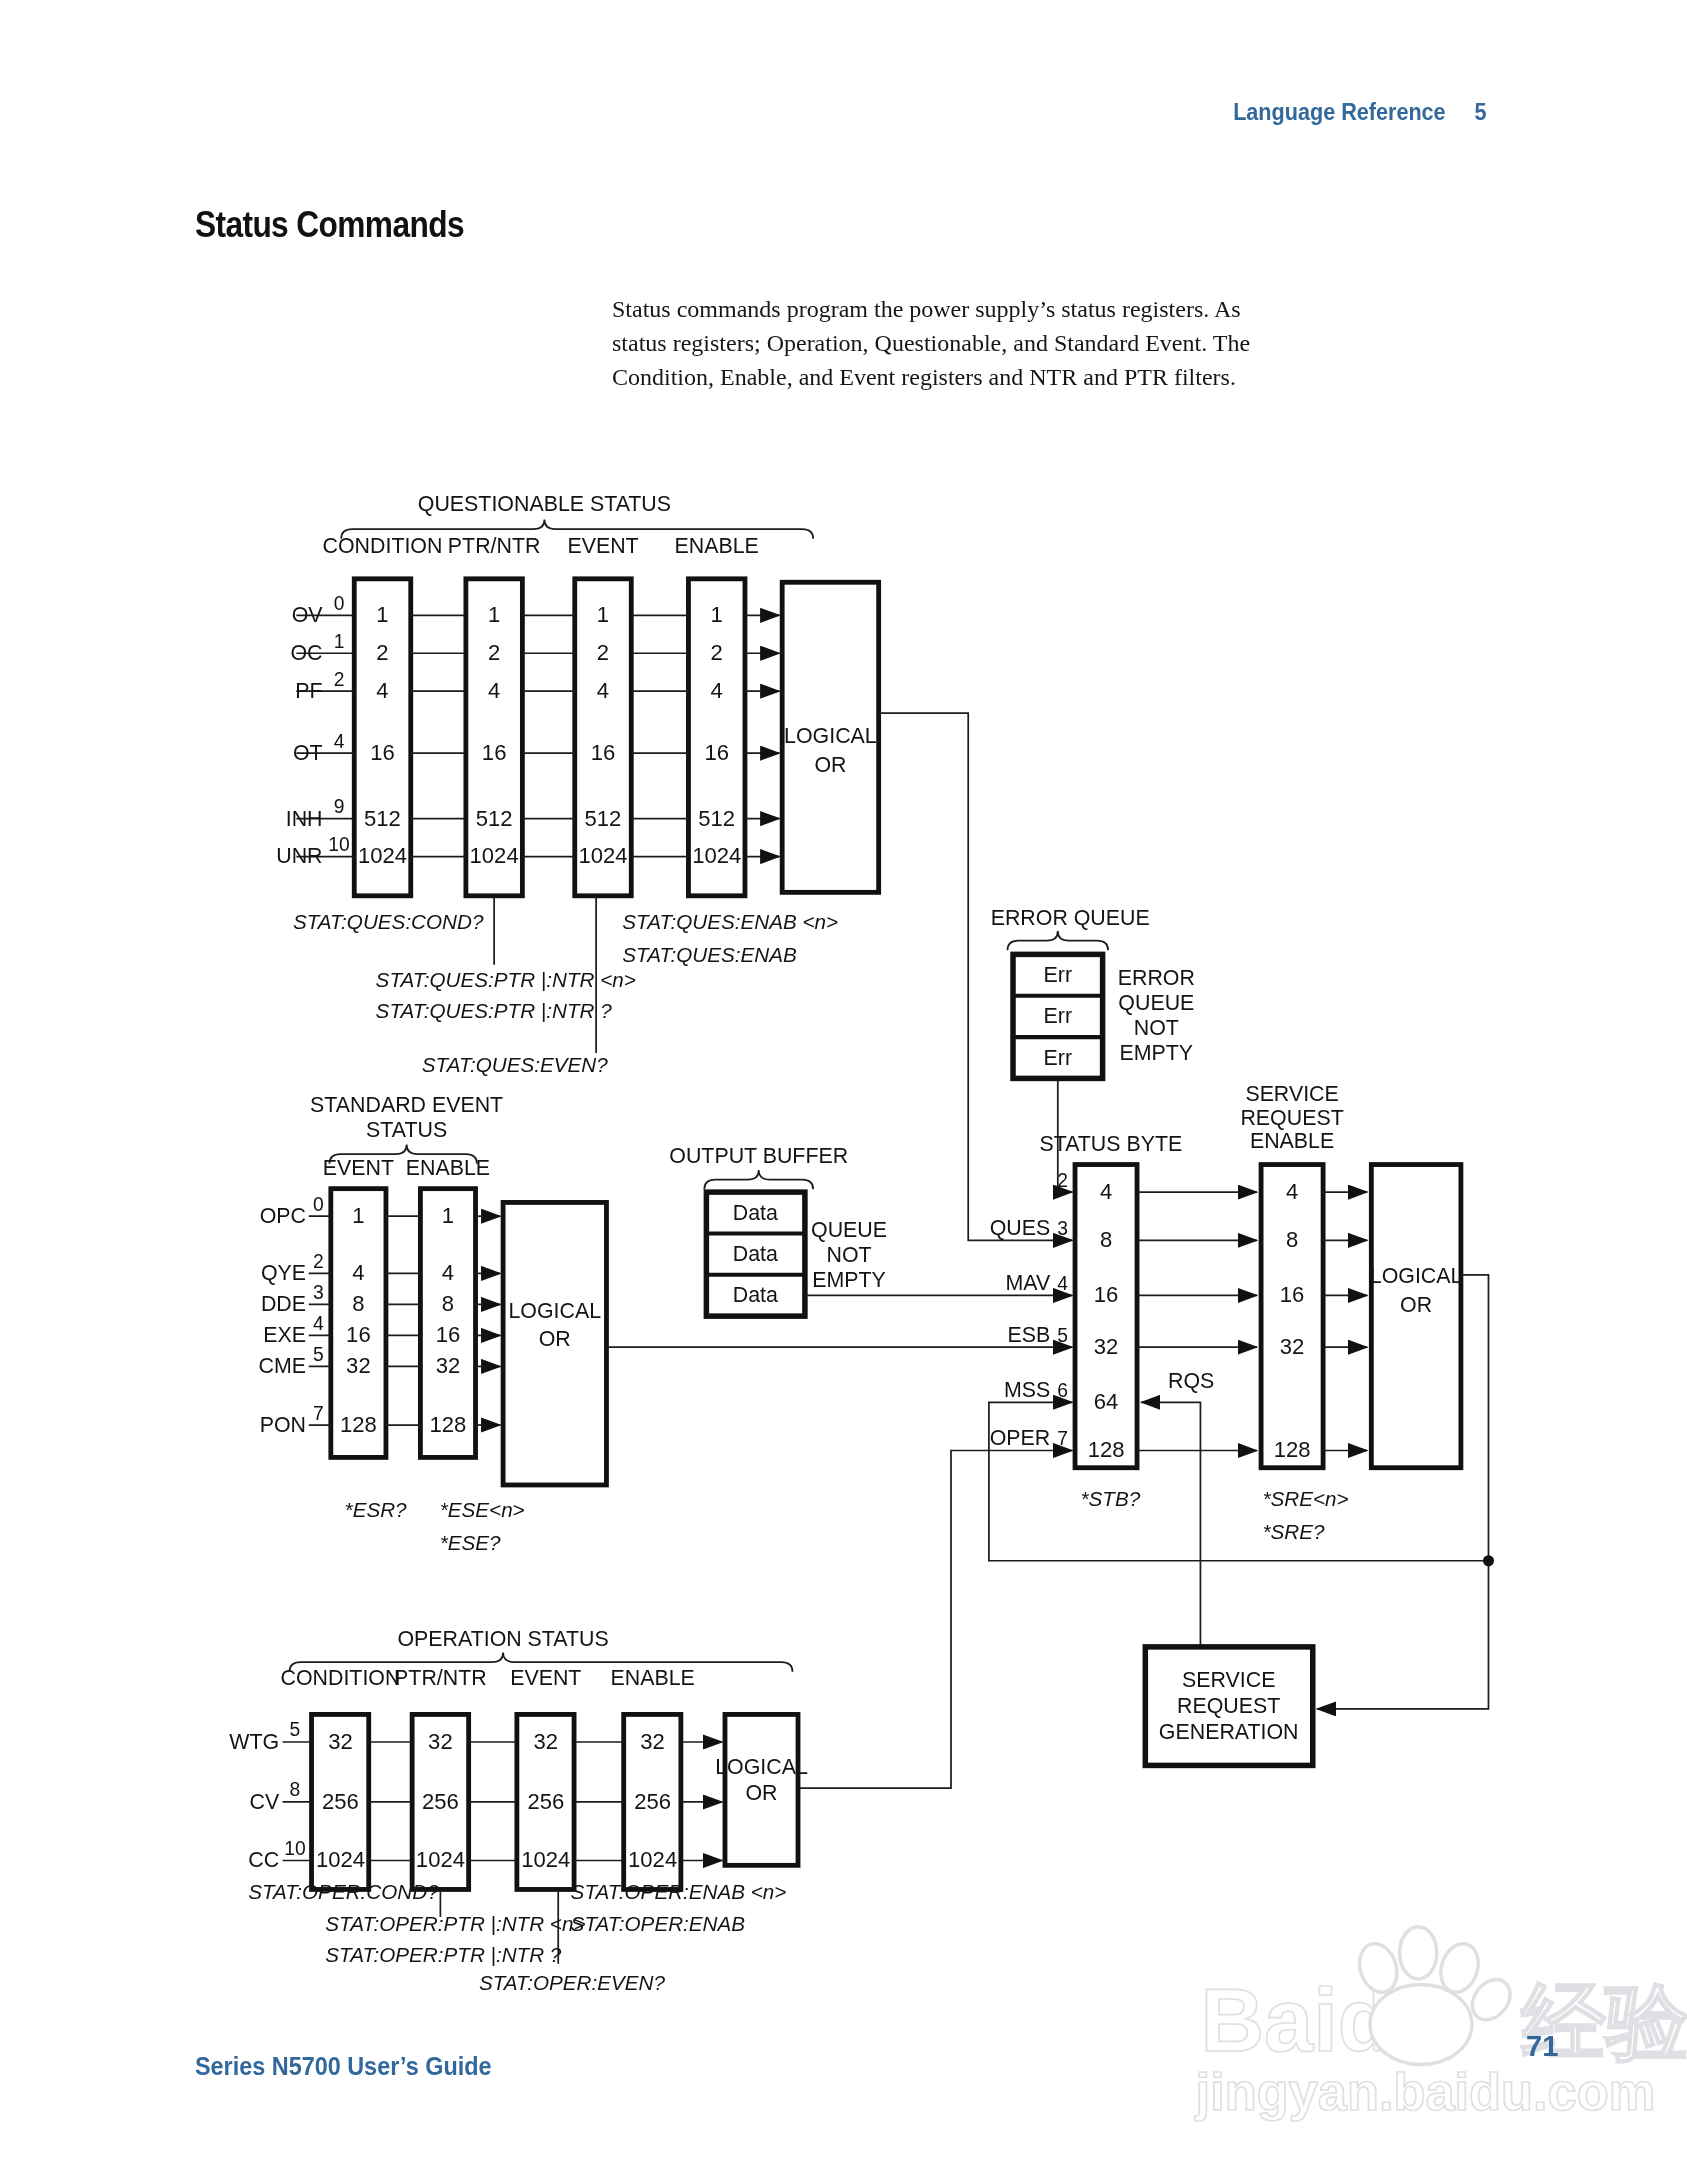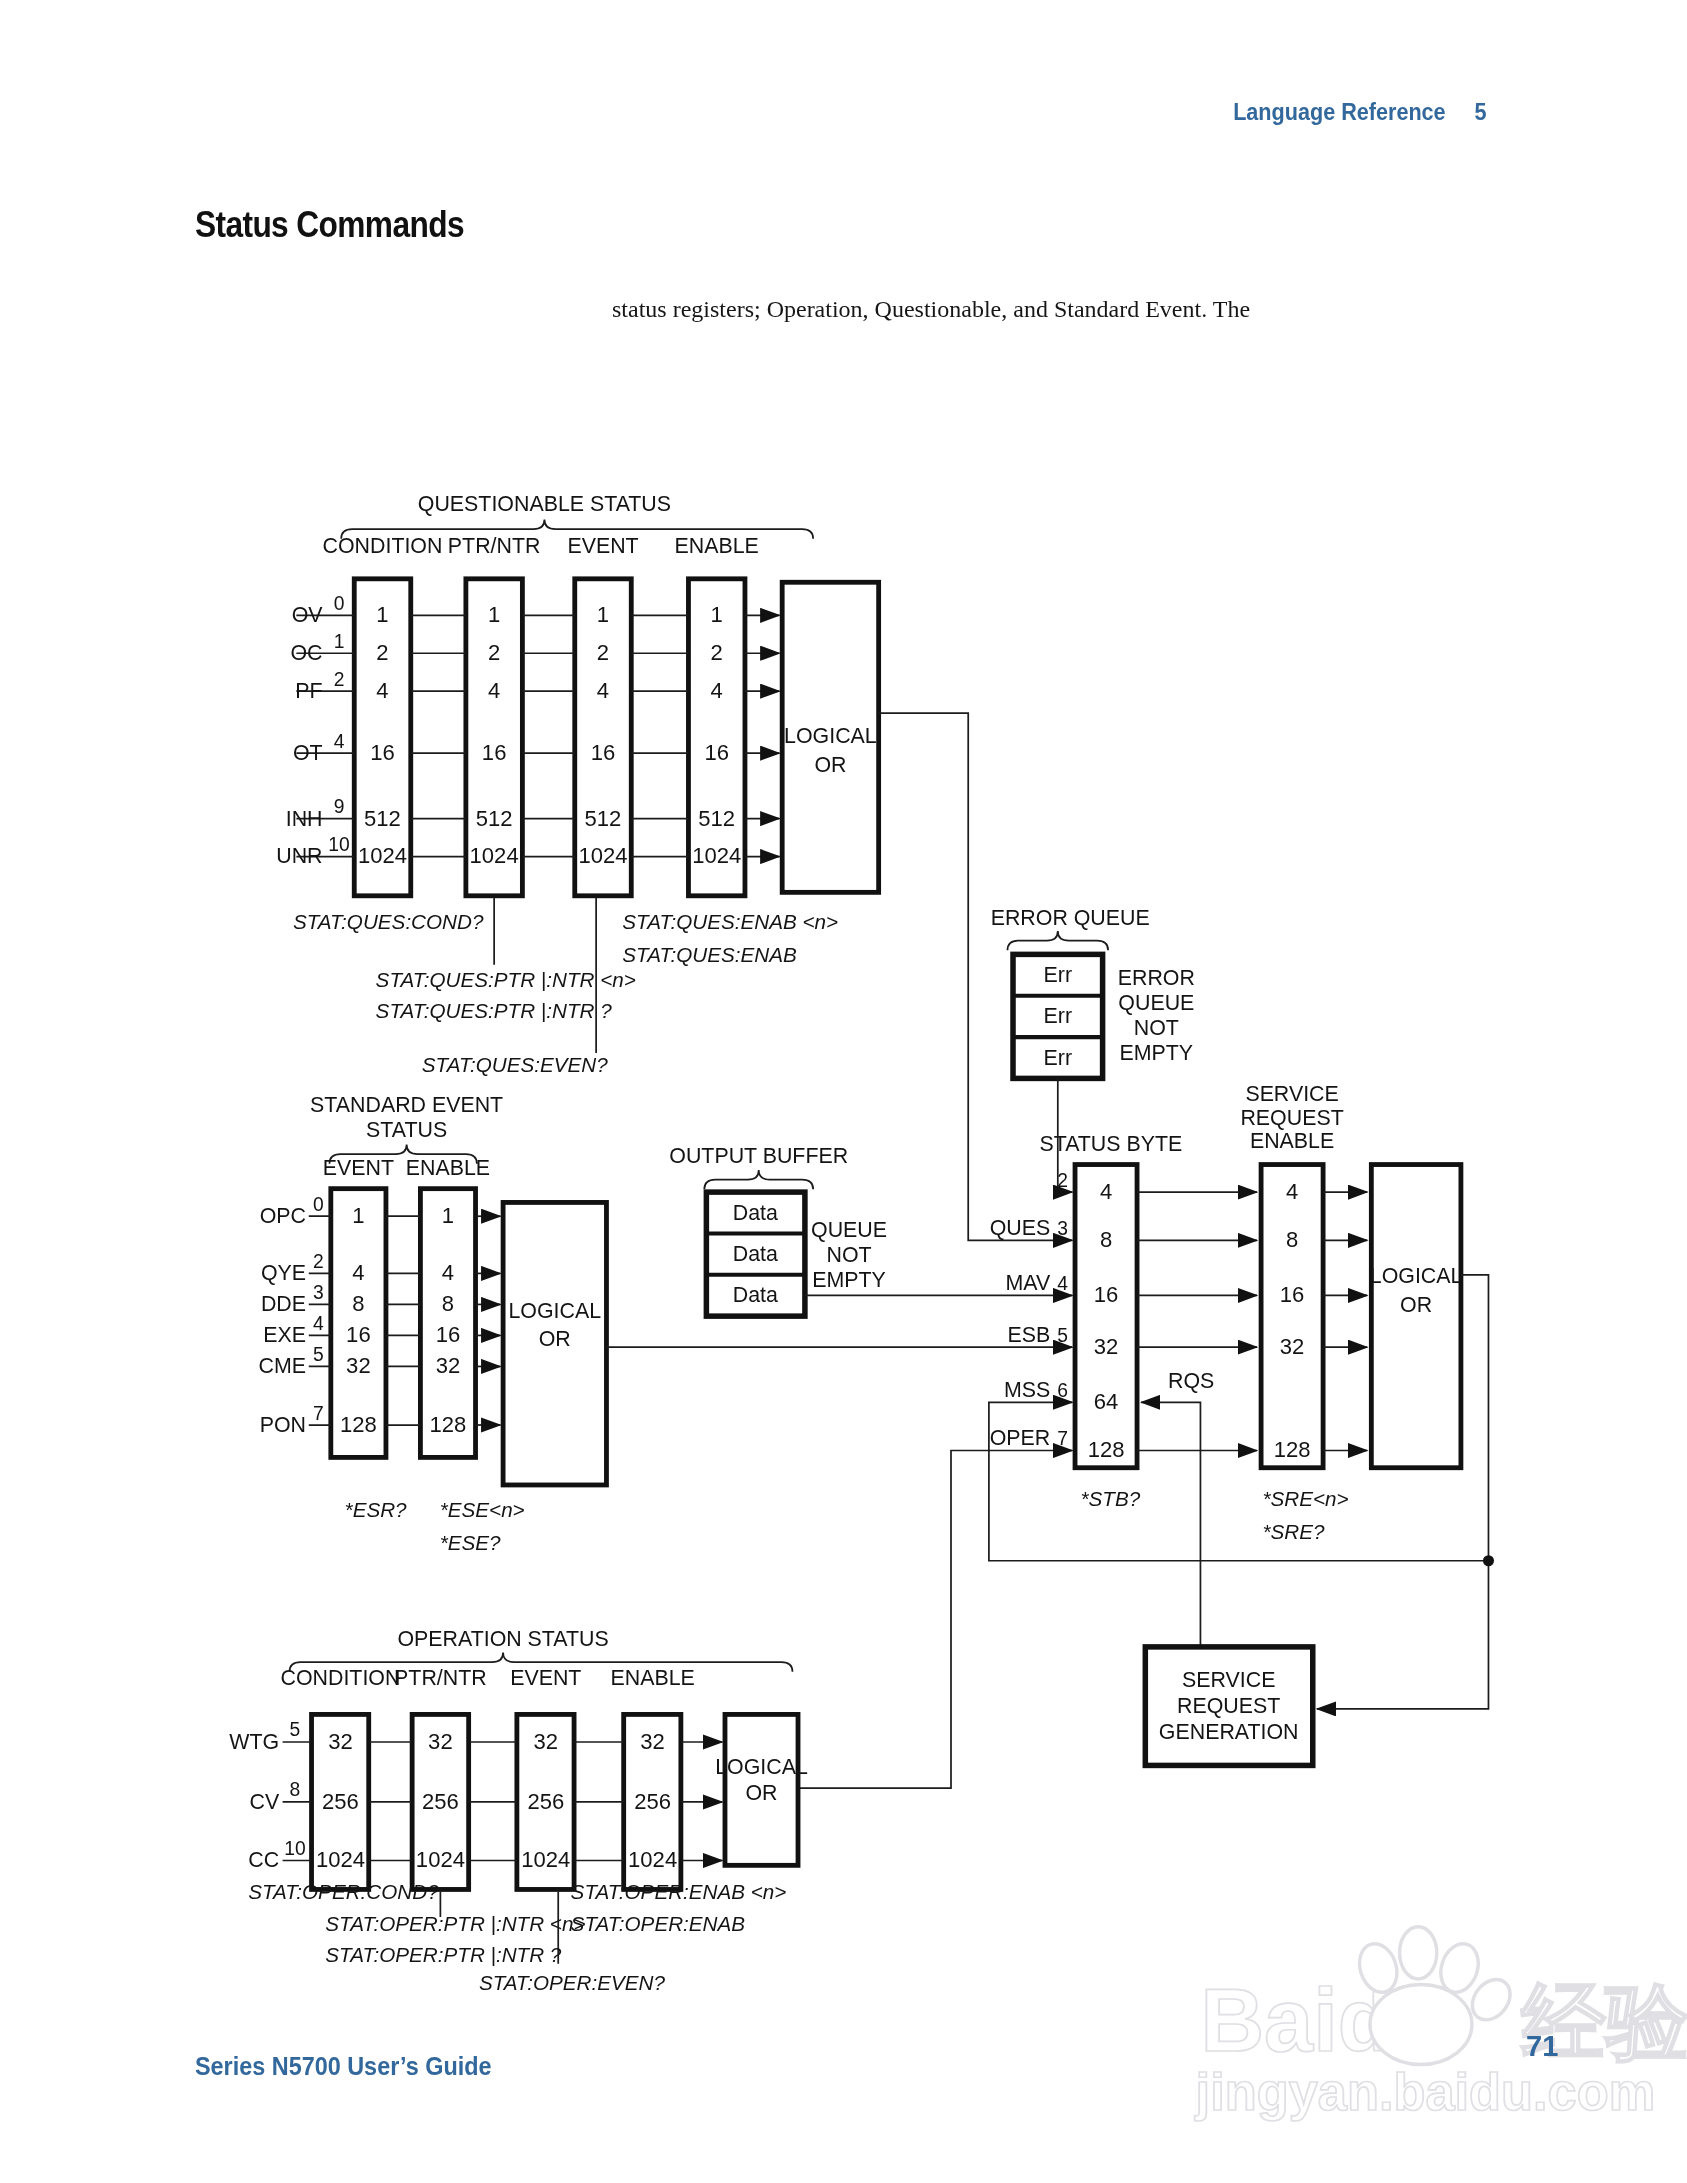--- a/index.html
+++ b/index.html
@@ -30,21 +30,23 @@
 </head>
 <body>
 
 <div class="abs hdr blue">
   <span>Language Reference</span><span class="hnum">5</span>
 </div>
 
 <div class="abs doc-title">Status Commands</div>
 
 <div class="abs intro">
+  <div>Status commands program the power supply’s status registers. As</div>
   <div>status registers; Operation, Questionable, and Standard Event. The</div>
+  <div>Condition, Enable, and Event registers and NTR and PTR filters.</div>
 </div>
 
 <div class="abs foot-left blue">Series N5700 User’s Guide</div>
 <div class="abs pagenum blue">71</div>
 
 <svg width="1687" height="2183" viewBox="0 0 2448 3168">
   <defs>
     <marker id="arr" markerUnits="userSpaceOnUse" markerWidth="30" markerHeight="22" refX="28" refY="11" orient="auto">
       <polygon points="0,0 30,11 0,22" fill="#111"></polygon>
     </marker>

